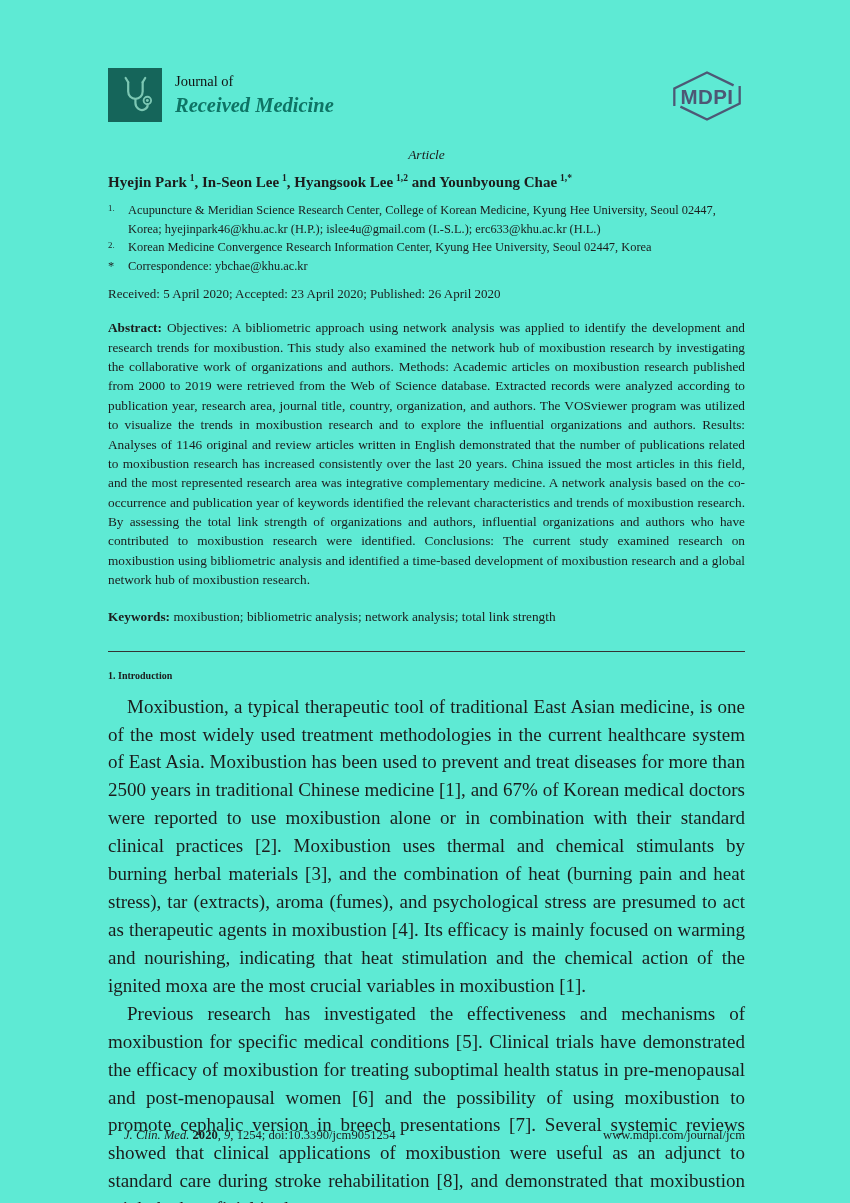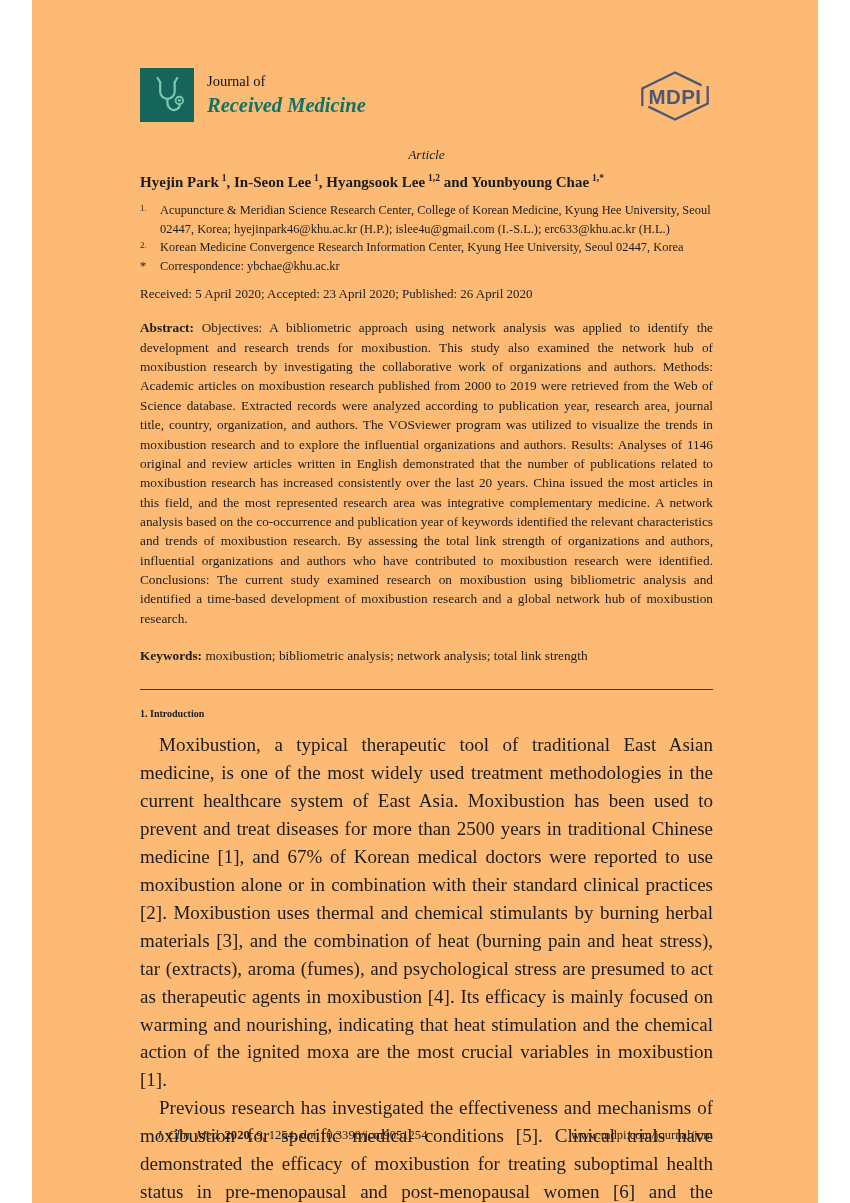--- a/index.html
+++ b/index.html
@@ -1,21 +1,21 @@
 <!DOCTYPE html>
 <html style="--logo-square-teal: #15655A; --logo-stethoscope-teal: #7CC7B3; --journal-name-teal: #0E7465; --mdpi-slate: #4D5875; --text: #1C1C1C;"><head>
 <meta charset="utf-8">
 <style>
   * { margin: 0; padding: 0; box-sizing: border-box; }
   html, body { background: #ffffff; }
   .page {
     position: relative;
-    width: 786px;
+    width: 850px;
     height: 1203px;
-    background: #fdba74;
+    background: #5eead4;
     font-family: "Liberation Serif", serif;
     color: var(--text, #1c1c1c);
     overflow: hidden;
     margin: 0 auto;
   }
   .content { padding: 68px 105px 0 108px; }
 
   
   .header { display: flex; justify-content: space-between; align-items: flex-start; }
   .logo-block { display: flex; align-items: center; }

